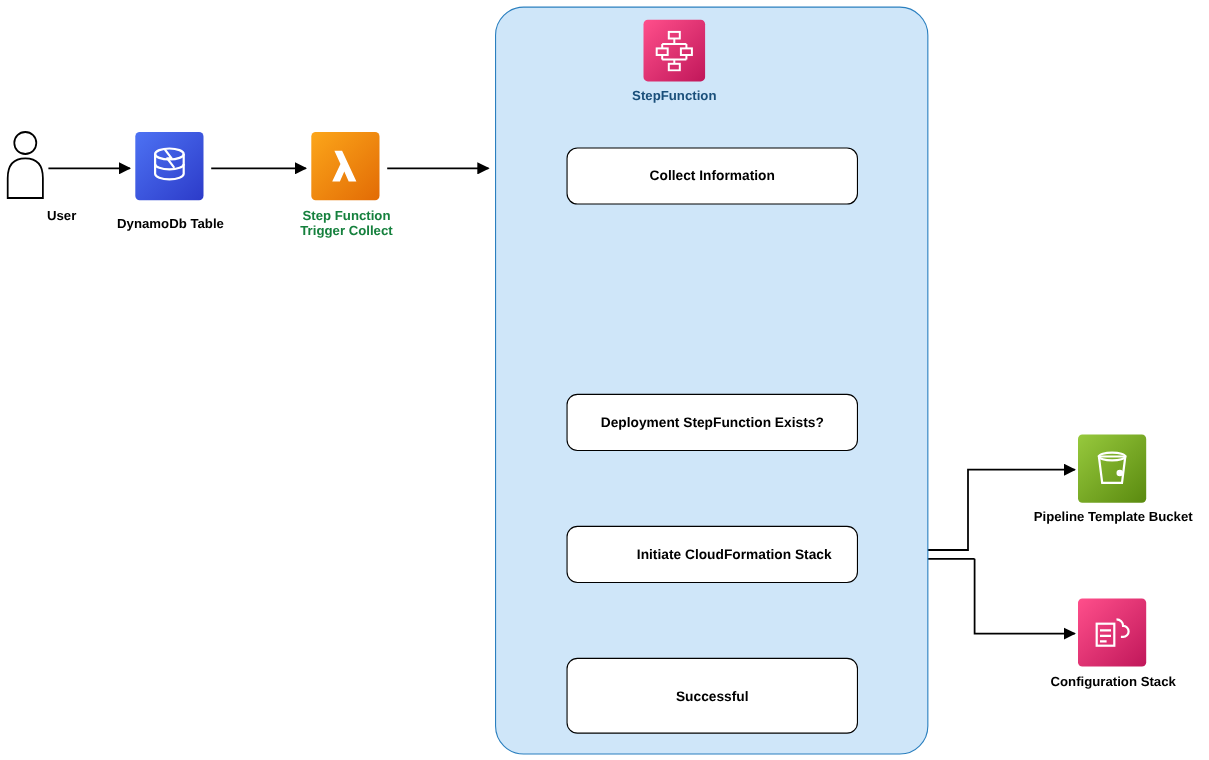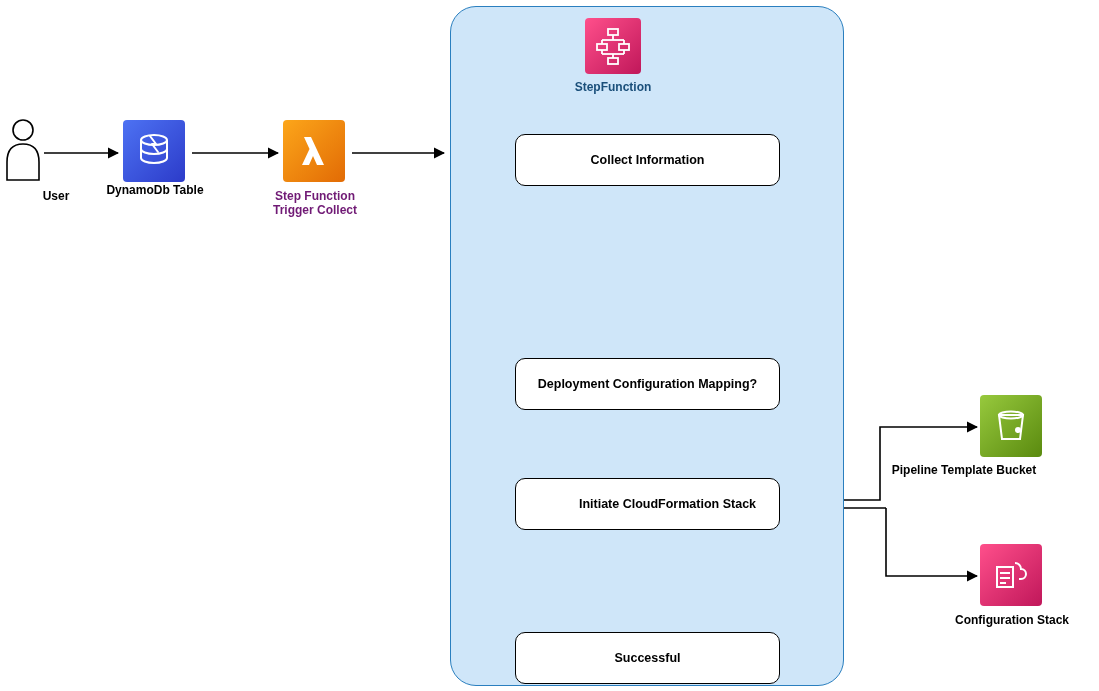--- a/index.html
+++ b/index.html
@@ -13,21 +13,21 @@
     width: 1099px;
     height: 691px;
   }
   .label {
     position: absolute;
     font-size: 12px;
     font-weight: 600;
     text-align: center;
     color: #000;
   }
-  .label.grey { color: #701a75; font-weight: 600; }
+  .label.grey { color: #15803d; font-weight: 600; }
   .state-box {
     position: absolute;
     background: #fff;
     border: 1.5px solid #000;
     border-radius: 10px;
     text-align: center;
     font-size: 12.5px;
     font-weight: 600;
     display: flex;
     align-items: center;
@@ -99,21 +99,21 @@
   <div class="label" style="left:0px; top:189px; width:48px;padding-left:32px;">User</div>
 
   <div class="aws-icon" style="left:123px; top:120px; background:linear-gradient(135deg,#4d72f3,#2c3bc9);">
     <svg width="40" height="40" viewBox="0 0 40 40">
       <ellipse cx="20" cy="9" rx="13" ry="5" fill="none" stroke="#fff" stroke-width="2"></ellipse>
       <path d="M7 9 v18 a13 5 0 0 0 26 0 V9" fill="none" stroke="#fff" stroke-width="2"></path>
       <path d="M7 18 a13 5 0 0 0 26 0" fill="none" stroke="#fff" stroke-width="2"></path>
       <path d="M16 5 l6 8 l-4 0 l6 8" fill="none" stroke="#fff" stroke-width="2" stroke-linejoin="round" stroke-linecap="round"></path>
     </svg>
   </div>
-  <div class="label" style="left:98px; top:183px; width:114px;">DynamoDb Table</div>
+  <div class="label" style="left:98px; top:196px; width:114px;">DynamoDb Table</div>
 
   <div class="aws-icon" style="left:283px; top:120px; background:linear-gradient(135deg,#fca61a,#e26b05);">
     <svg width="40" height="40" viewBox="0 0 40 40">
       <path d="M10 6 h7 l13 28 h-7 l-4 -9 l-4 9 h-7 l7.5 -16 l-5.5 -12 z" fill="#fff"></path>
     </svg>
   </div>
   <div class="label grey" style="left:258px; top:189px; width:114px;">Step Function</div>
   <div class="label grey" style="left:258px; top:203px; width:114px;">Trigger Collect</div>
 
   <div class="sf-container" style="left:450px; top:6px; width:394px; height:680px;"></div>
@@ -133,37 +133,37 @@
       <line x1="19" y1="27" x2="19" y2="31" stroke="#fff" stroke-width="1.8"></line>
       <rect x="14" y="31" width="10" height="6" fill="none" stroke="#fff" stroke-width="1.8"></rect>
     </svg>
   </div>
   <div class="label" style="left:540px; top:80px; width:146px; color:#1a4f7a;">StepFunction</div>
 
   <div class="state-box" style="left:515px; top:118px; width:265px; height:52px;margin-top:16px;">
     <span>Collect Information</span>
   </div>
   <div class="state-box" style="left:515px; top:358px; width:265px; height:52px;">
-    <span>Deployment Configuration Mapping?</span>
+    <span>Deployment StepFunction Exists?</span>
   </div>
   <div class="state-box" style="left:515px; top:478px; width:265px; height:52px;padding-left:40px;">
     <span>Initiate CloudFormation Stack</span>
   </div>
-  <div class="state-box" style="left:515px; top:632px; width:265px; height:52px;">
+  <div class="state-box" style="left:515px; top:598px; width:265px; height:69px;">
     <span>Successful</span>
   </div>
 
   <div class="aws-icon" style="left:980px; top:395px; background:linear-gradient(135deg,#97c93d,#5a8a0f);">
     <svg width="40" height="40" viewBox="0 0 40 40">
       <path d="M8 9 h24 l-3 24 h-18 z" fill="none" stroke="#fff" stroke-width="2"></path>
       <ellipse cx="20" cy="9" rx="12" ry="3.5" fill="none" stroke="#fff" stroke-width="2"></ellipse>
       <circle cx="27" cy="24" r="3" fill="#fff"></circle>
     </svg>
   </div>
-  <div class="label" style="left:882px; top:463px; width:164px;">Pipeline Template Bucket</div>
+  <div class="label" style="left:930px; top:463px; width:164px;">Pipeline Template Bucket</div>
 
   <div class="aws-icon" style="left:980px; top:544px; background:linear-gradient(135deg,#ff4f8b,#c0175a);">
     <svg width="40" height="40" viewBox="0 0 40 40">
       <path d="M24 8 a6 6 0 0 1 6 6 a5 5 0 0 1 0 10 h-2" fill="none" stroke="#fff" stroke-width="2"></path>
       <rect x="6" y="12" width="16" height="20" fill="none" stroke="#fff" stroke-width="2"></rect>
       <line x1="9" y1="18" x2="19" y2="18" stroke="#fff" stroke-width="2"></line>
       <line x1="9" y1="23" x2="19" y2="23" stroke="#fff" stroke-width="2"></line>
       <line x1="9" y1="28" x2="15" y2="28" stroke="#fff" stroke-width="2"></line>
     </svg>
   </div>

